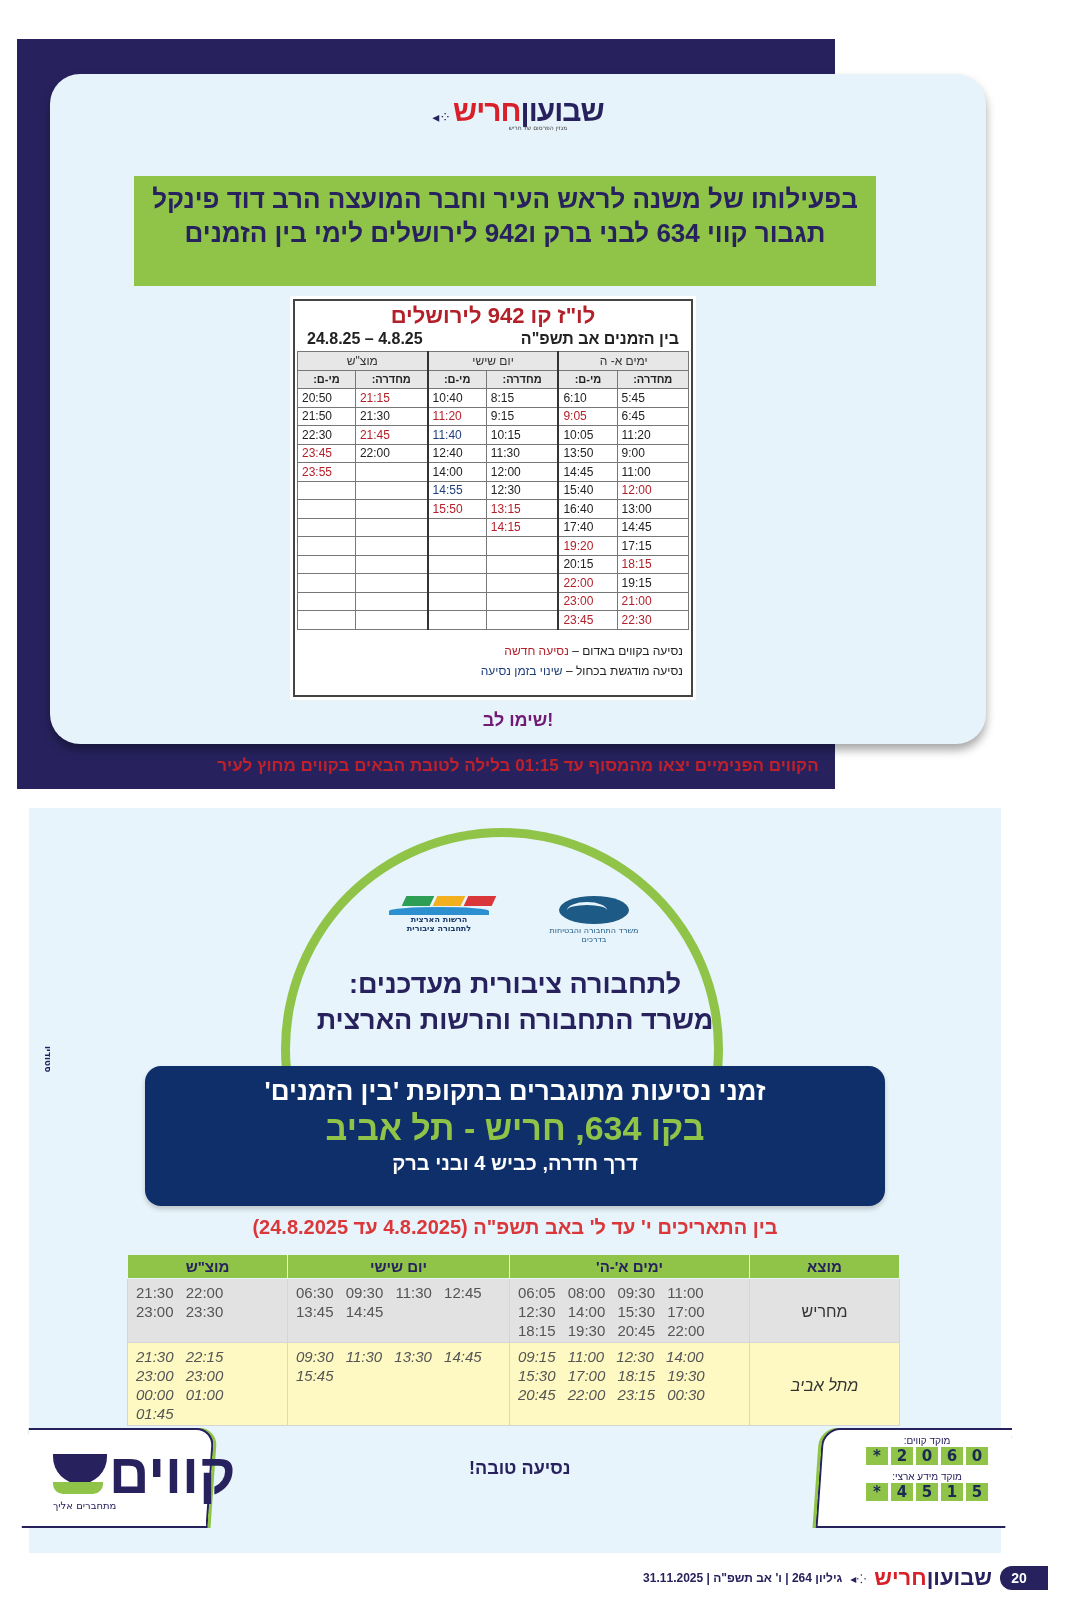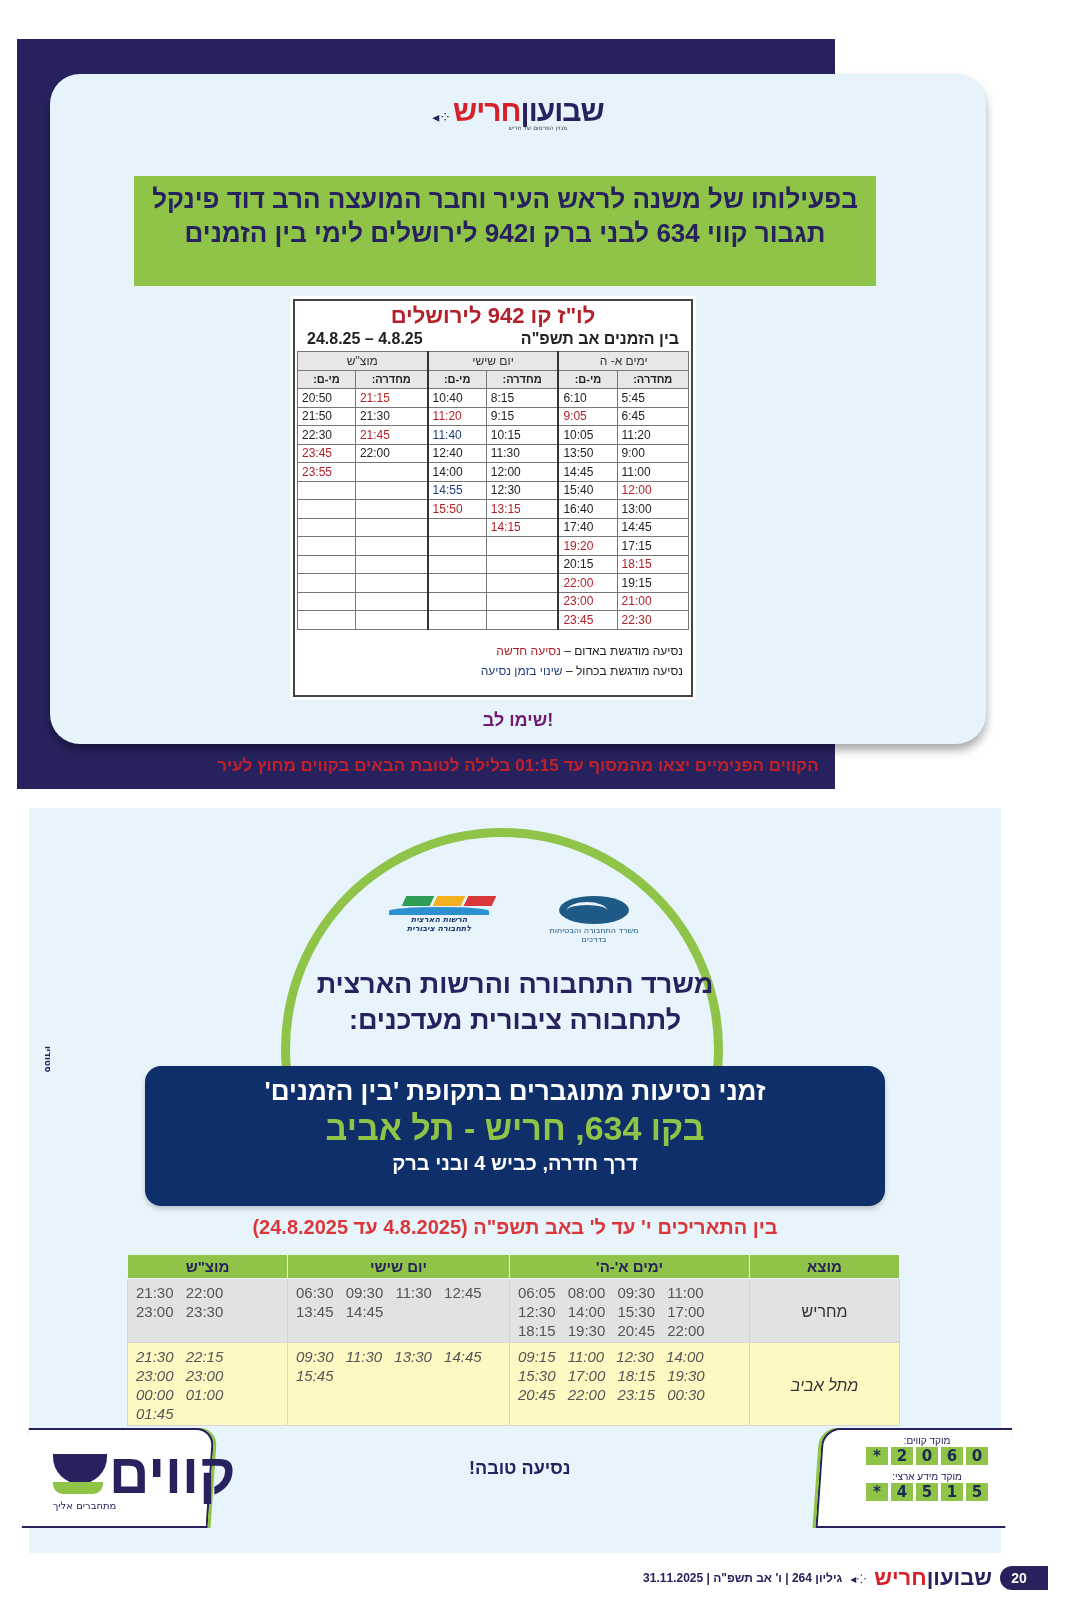--- a/index.html
+++ b/index.html
@@ -41,21 +41,21 @@
   .arc { position: absolute; left: 252px; top: 20px; width: 442px; height: 442px; border: 9px solid #8fc449; border-radius: 50%; border-bottom-color: transparent; transform: rotate(0deg); }
   .logo-row { position: absolute; left: 350px; top: 88px; width: 260px; height: 60px; direction: rtl; }
   .mot-logo { position: absolute; right: 0; top: 0; width: 90px; text-align: center; }
   .mot-logo .swoosh { width: 70px; height: 28px; margin: 0 auto; background: #1e5a86; border-radius: 50% 50% 50% 50%; position: relative; }
   .mot-logo .swoosh::after { content: ""; position: absolute; left: 8px; top: 6px; width: 40px; height: 14px; border-top: 3px solid #e8f4fb; border-radius: 50%; }
   .mot-logo .lbl { font-size: 8px; color: #1e5a86; line-height: 9px; margin-top: 2px; }
   .npta-logo { position: absolute; left: 0; top: 0; width: 120px; text-align: center; }
   .npta-logo .bars { display: flex; justify-content: center; gap: 3px; height: 10px; transform: skewX(-25deg); margin-left: 20px; }
   .npta-logo .bars span { width: 28px; height: 10px; display: block; }
   .npta-logo .wave { height: 8px; margin: 1px 10px 0; background: #2b8fd0; border-radius: 50% 50% 0 0; }
-  .npta-logo .lbl { font-size: 8px; color: #1e3f6d; font-style: italic; line-height: 9px; font-weight: bold; }
+  .npta-logo .lbl { font-size: 8px; color: #1e3f6d; line-height: 9px; font-weight: bold; }
 
   .ministry-title { position: absolute; left: 0; right: 0; top: 158px; text-align: center; direction: rtl; font-family: "Liberation Sans", sans-serif; font-weight: 900; font-size: 27px; color: #27225e; line-height: 36px; }
 
   .blue-banner { position: absolute; left: 116px; top: 258px; width: 740px; height: 140px; background: #0f2f6b; border-radius: 16px; direction: rtl; text-align: center; box-shadow: 0 3px 5px rgba(0,0,0,0.2); }
   .blue-banner .l1 { color: #fff; font-weight: 900; font-size: 26px; margin-top: 10px; font-family: "Liberation Sans", sans-serif; }
   .blue-banner .l2 { color: #8fc449; font-weight: 900; font-size: 34px; margin-top: 2px; font-family: "Liberation Sans", sans-serif; }
   .blue-banner .l3 { color: #fff; font-weight: bold; font-size: 20px; margin-top: 4px; font-family: "Liberation Sans", sans-serif; }
 
   .date-range { position: absolute; left: 0; right: 0; top: 408px; text-align: center; direction: rtl; color: #d9373a; font-weight: 900; font-size: 20px; font-family: "Liberation Sans", sans-serif; }
 
@@ -230,21 +230,21 @@
               <td class="red">22:30</td>
               <td class="red thick-l">23:45</td>
               <td></td>
               <td class="thick-l"></td>
               <td></td>
               <td></td>
             </tr>
           </tbody>
       </table>
       <div class="legend">
-        <div><span>נסיעה מודגשת באדום – </span><span class="red">נסיעה חדשה</span></div>
+        <div><span>נסיעה בקווים באדום – </span><span class="red">נסיעה חדשה</span></div>
         <div><span>נסיעה מודגשת בכחול – </span><span class="blue">שינוי בזמן נסיעה</span></div>
       </div>
     </div>
 
     <div class="notice-title">שימו לב!</div>
     <div class="notice-text">הקווים הפנימיים יצאו מהמסוף עד 01:15 בלילה לטובת הבאים בקווים מחוץ לעיר</div>
   </div>
 </div>
 
 <div class="bottom-panel">
@@ -261,22 +261,22 @@
           <span style="background:#f2b01e"></span>
           <span style="background:#2f9e55"></span>
         </div>
       <div class="wave"></div>
       <div class="lbl">הרשות הארצית</div>
       <div class="lbl">לתחבורה ציבורית</div>
     </div>
   </div>
 
   <div class="ministry-title">
+    <div>לתחבורה ציבורית מעדכנים:</div>
     <div>משרד התחבורה והרשות הארצית</div>
-    <div>לתחבורה ציבורית מעדכנים:</div>
   </div>
 
   <div class="blue-banner">
     <div class="l1">זמני נסיעות מתוגברים בתקופת 'בין הזמנים'</div>
     <div class="l2">בקו 634, חריש - תל אביב</div>
     <div class="l3">דרך חדרה, כביש 4 ובני ברק</div>
   </div>
 
   <div class="date-range">בין התאריכים י' עד ל' באב תשפ"ה (4.8.2025 עד 24.8.2025)</div>
 

